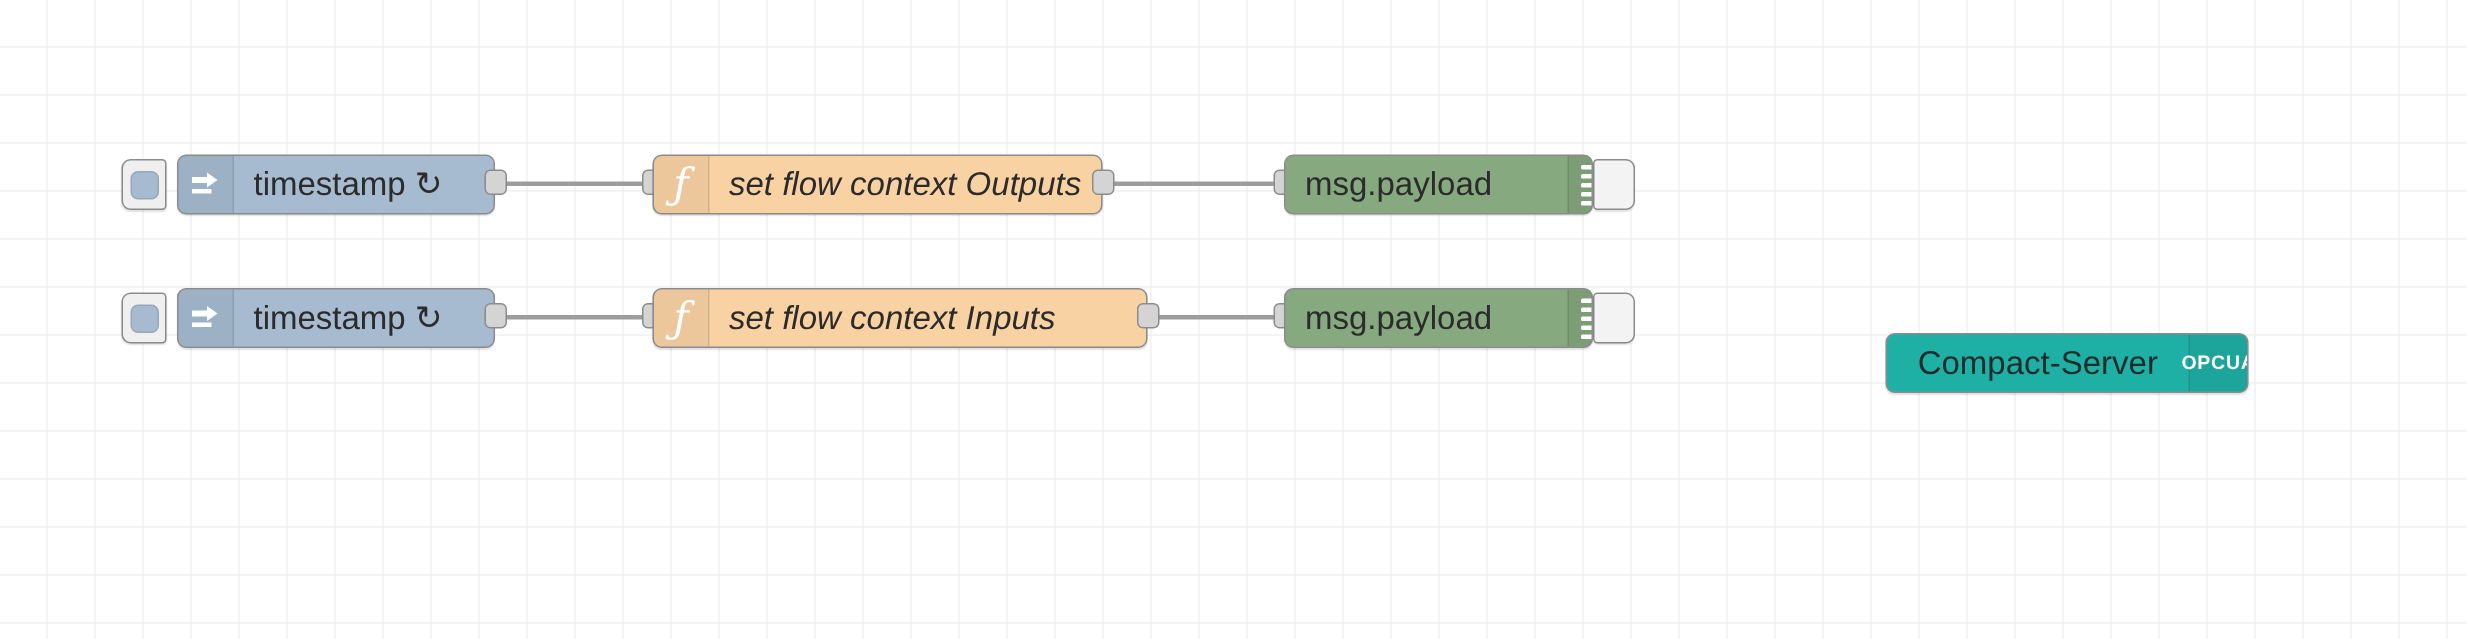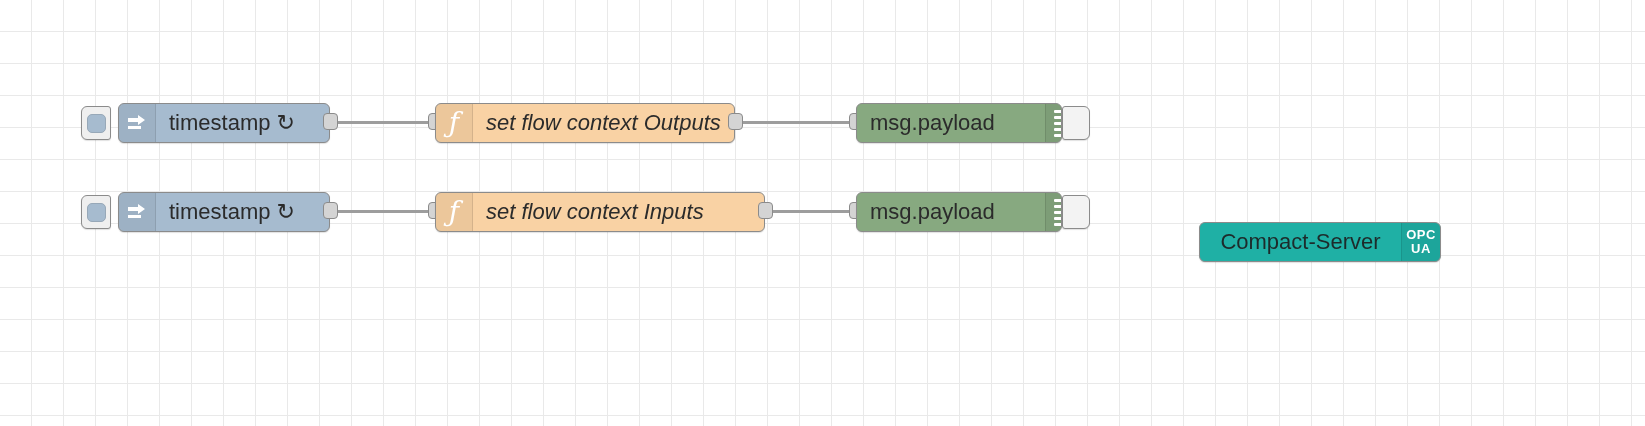--- a/index.html
+++ b/index.html
@@ -157,21 +157,21 @@
     background: #1fb0a5;
   }
   .opcua-node .node-label {
     color: #1d2b2b;
     padding: 0 16px;
   }
   .opcua-badge {
     flex: 0 0 38px;
     width: 38px;
     display: flex;
-    flex-direction: column;
+    flex-direction: row;
     align-items: center;
     justify-content: center;
     background: rgba(0,0,0,0.06);
     border-left: 1px solid rgba(0,0,0,0.10);
     line-height: 1.05;
     text-align: center;
   }
   .opcua-badge span {
     color: #ffffff;
     font-size: 13px;
@@ -258,21 +258,21 @@
     <div class="node-label" style="flex:1; justify-content:center;">msg.payload</div>
     <div class="debug-icon">
       <span></span>
         <span></span>
         <span></span>
         <span></span>
         <span></span>
     </div>
   </div>
 
-  <div class="node opcua-node" style="left:1199px; top:222px; width:242px;">
+  <div class="node opcua-node" style="left:1257px; top:222px; width:242px;">
     <div class="node-label" style="flex:1; justify-content:center;">Compact-Server</div>
     <div class="opcua-badge">
       <span>OPC</span>
       <span>UA</span>
     </div>
   </div>
 
 </div>
 
 </body></html>

